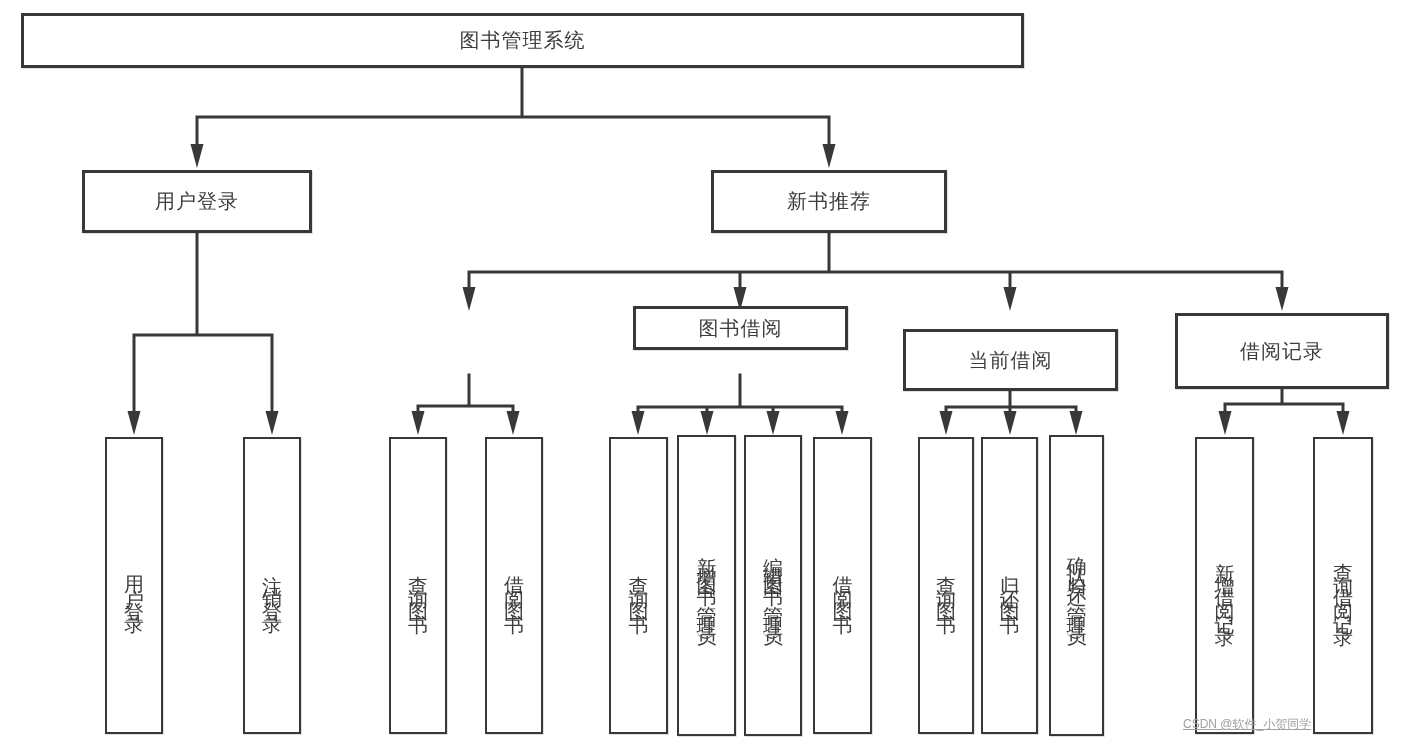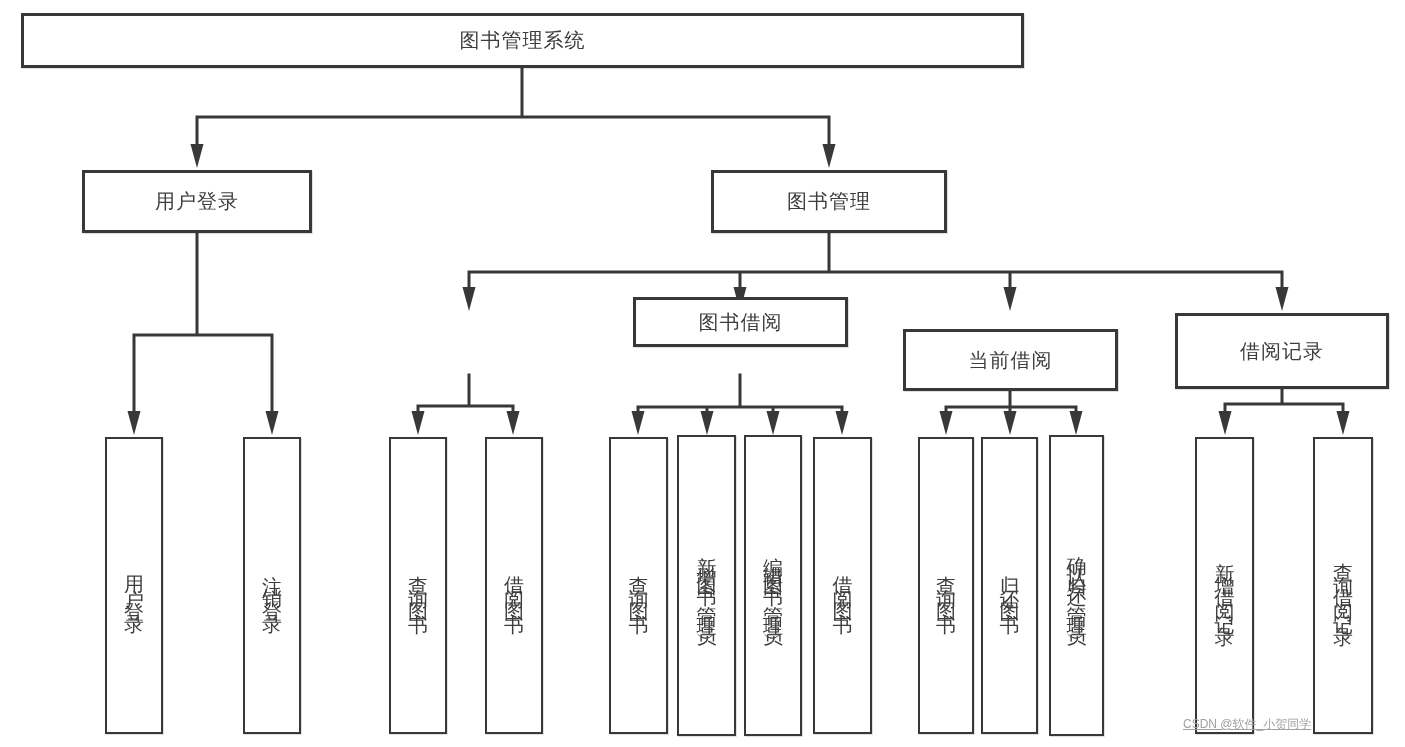--- a/index.html
+++ b/index.html
@@ -100,24 +100,24 @@
   </svg>
 
   <div class="box" style="left:21px;top:13px;width:1003px;height:55px">
     <span>图书管理系统</span>
   </div>
 
   <div class="box" style="left:82px;top:170px;width:230px;height:63px">
     <span>用户登录</span>
   </div>
   <div class="box" style="left:711px;top:170px;width:236px;height:63px">
-    <span>图书管理</span>
+    <span>新书推荐</span>
   </div>
 
-  <div class="box" style="left:633px;top:297px;width:215px;height:50px">
+  <div class="box" style="left:633px;top:306px;width:215px;height:44px">
     <span>图书借阅</span>
   </div>
   <div class="box" style="left:903px;top:329px;width:215px;height:62px">
     <span>当前借阅</span>
   </div>
   <div class="box" style="left:1175px;top:313px;width:214px;height:76px">
     <span>借阅记录</span>
   </div>
 
   <div class="box leaf" style="left:105px;top:437px;width:58px;height:297px">

